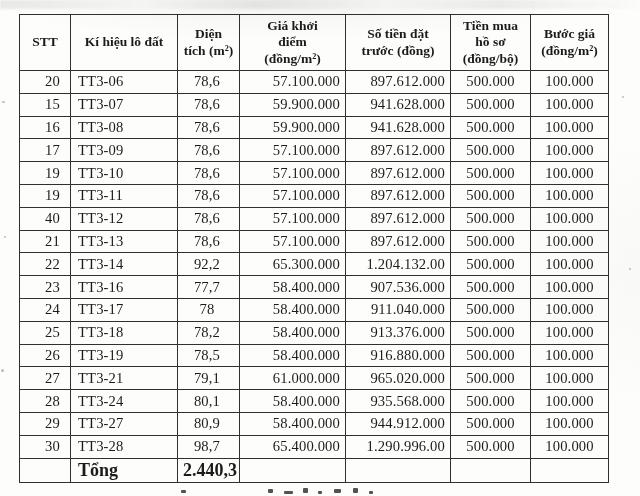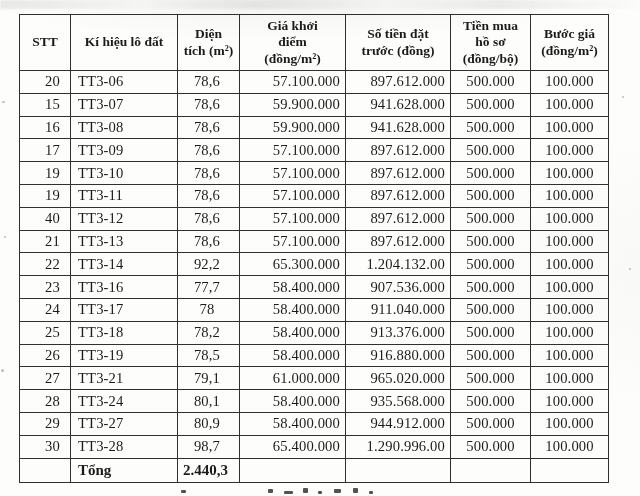--- a/index.html
+++ b/index.html
@@ -66,21 +66,21 @@
   }
   .land-table tbody td {
     height: 21.8px;
     font-size: 14.6px;
     padding: 0 5px;
     vertical-align: middle;
     letter-spacing: 0.15px;
   }
   .land-table tfoot td {
     height: 23px;
-    font-size: 15px;
+    font-size: 18px;
     font-weight: bold;
     padding: 0 5px;
     vertical-align: middle;
   }
   
   .land-table td:nth-child(1) { text-align: right; padding-right: 10px; }
   .land-table td:nth-child(2) { text-align: left;  padding-left: 7px; }
   .land-table td:nth-child(3) { text-align: center; padding-right: 8px; }
   .land-table td:nth-child(4) { text-align: right; }
   .land-table td:nth-child(5) { text-align: right; padding-right: 5px; font-family: Liberation Serif, serif; }

